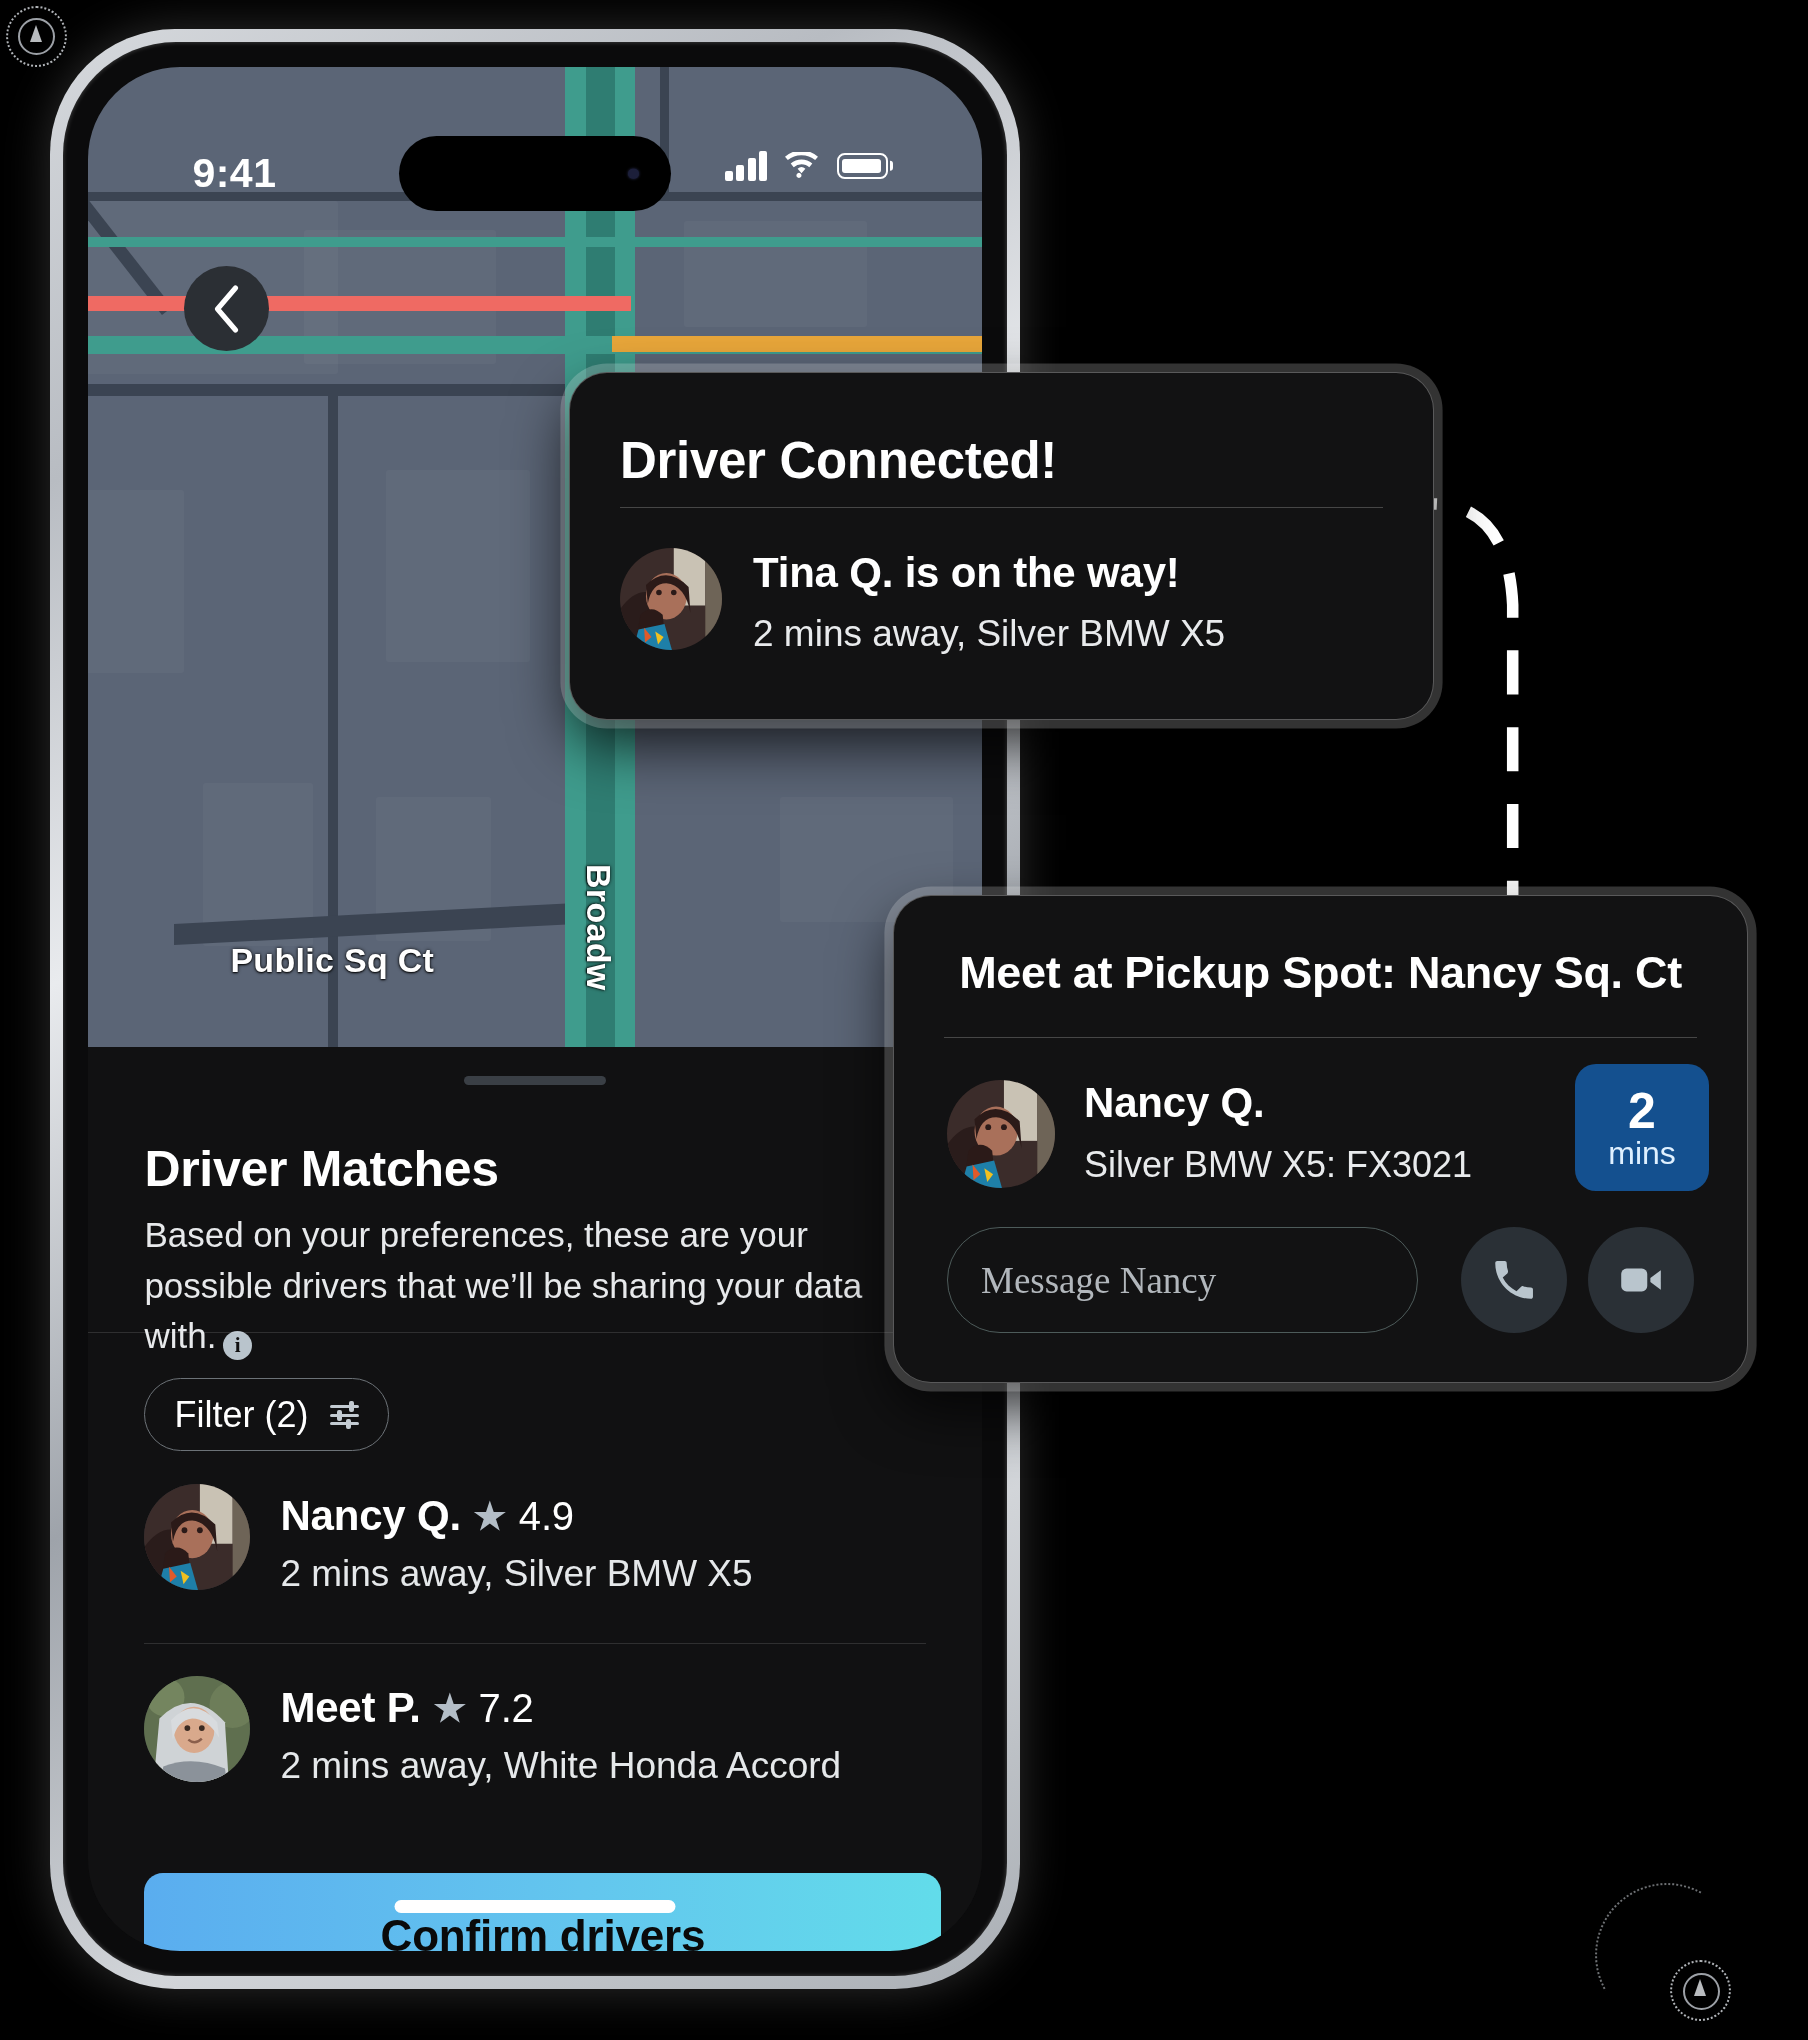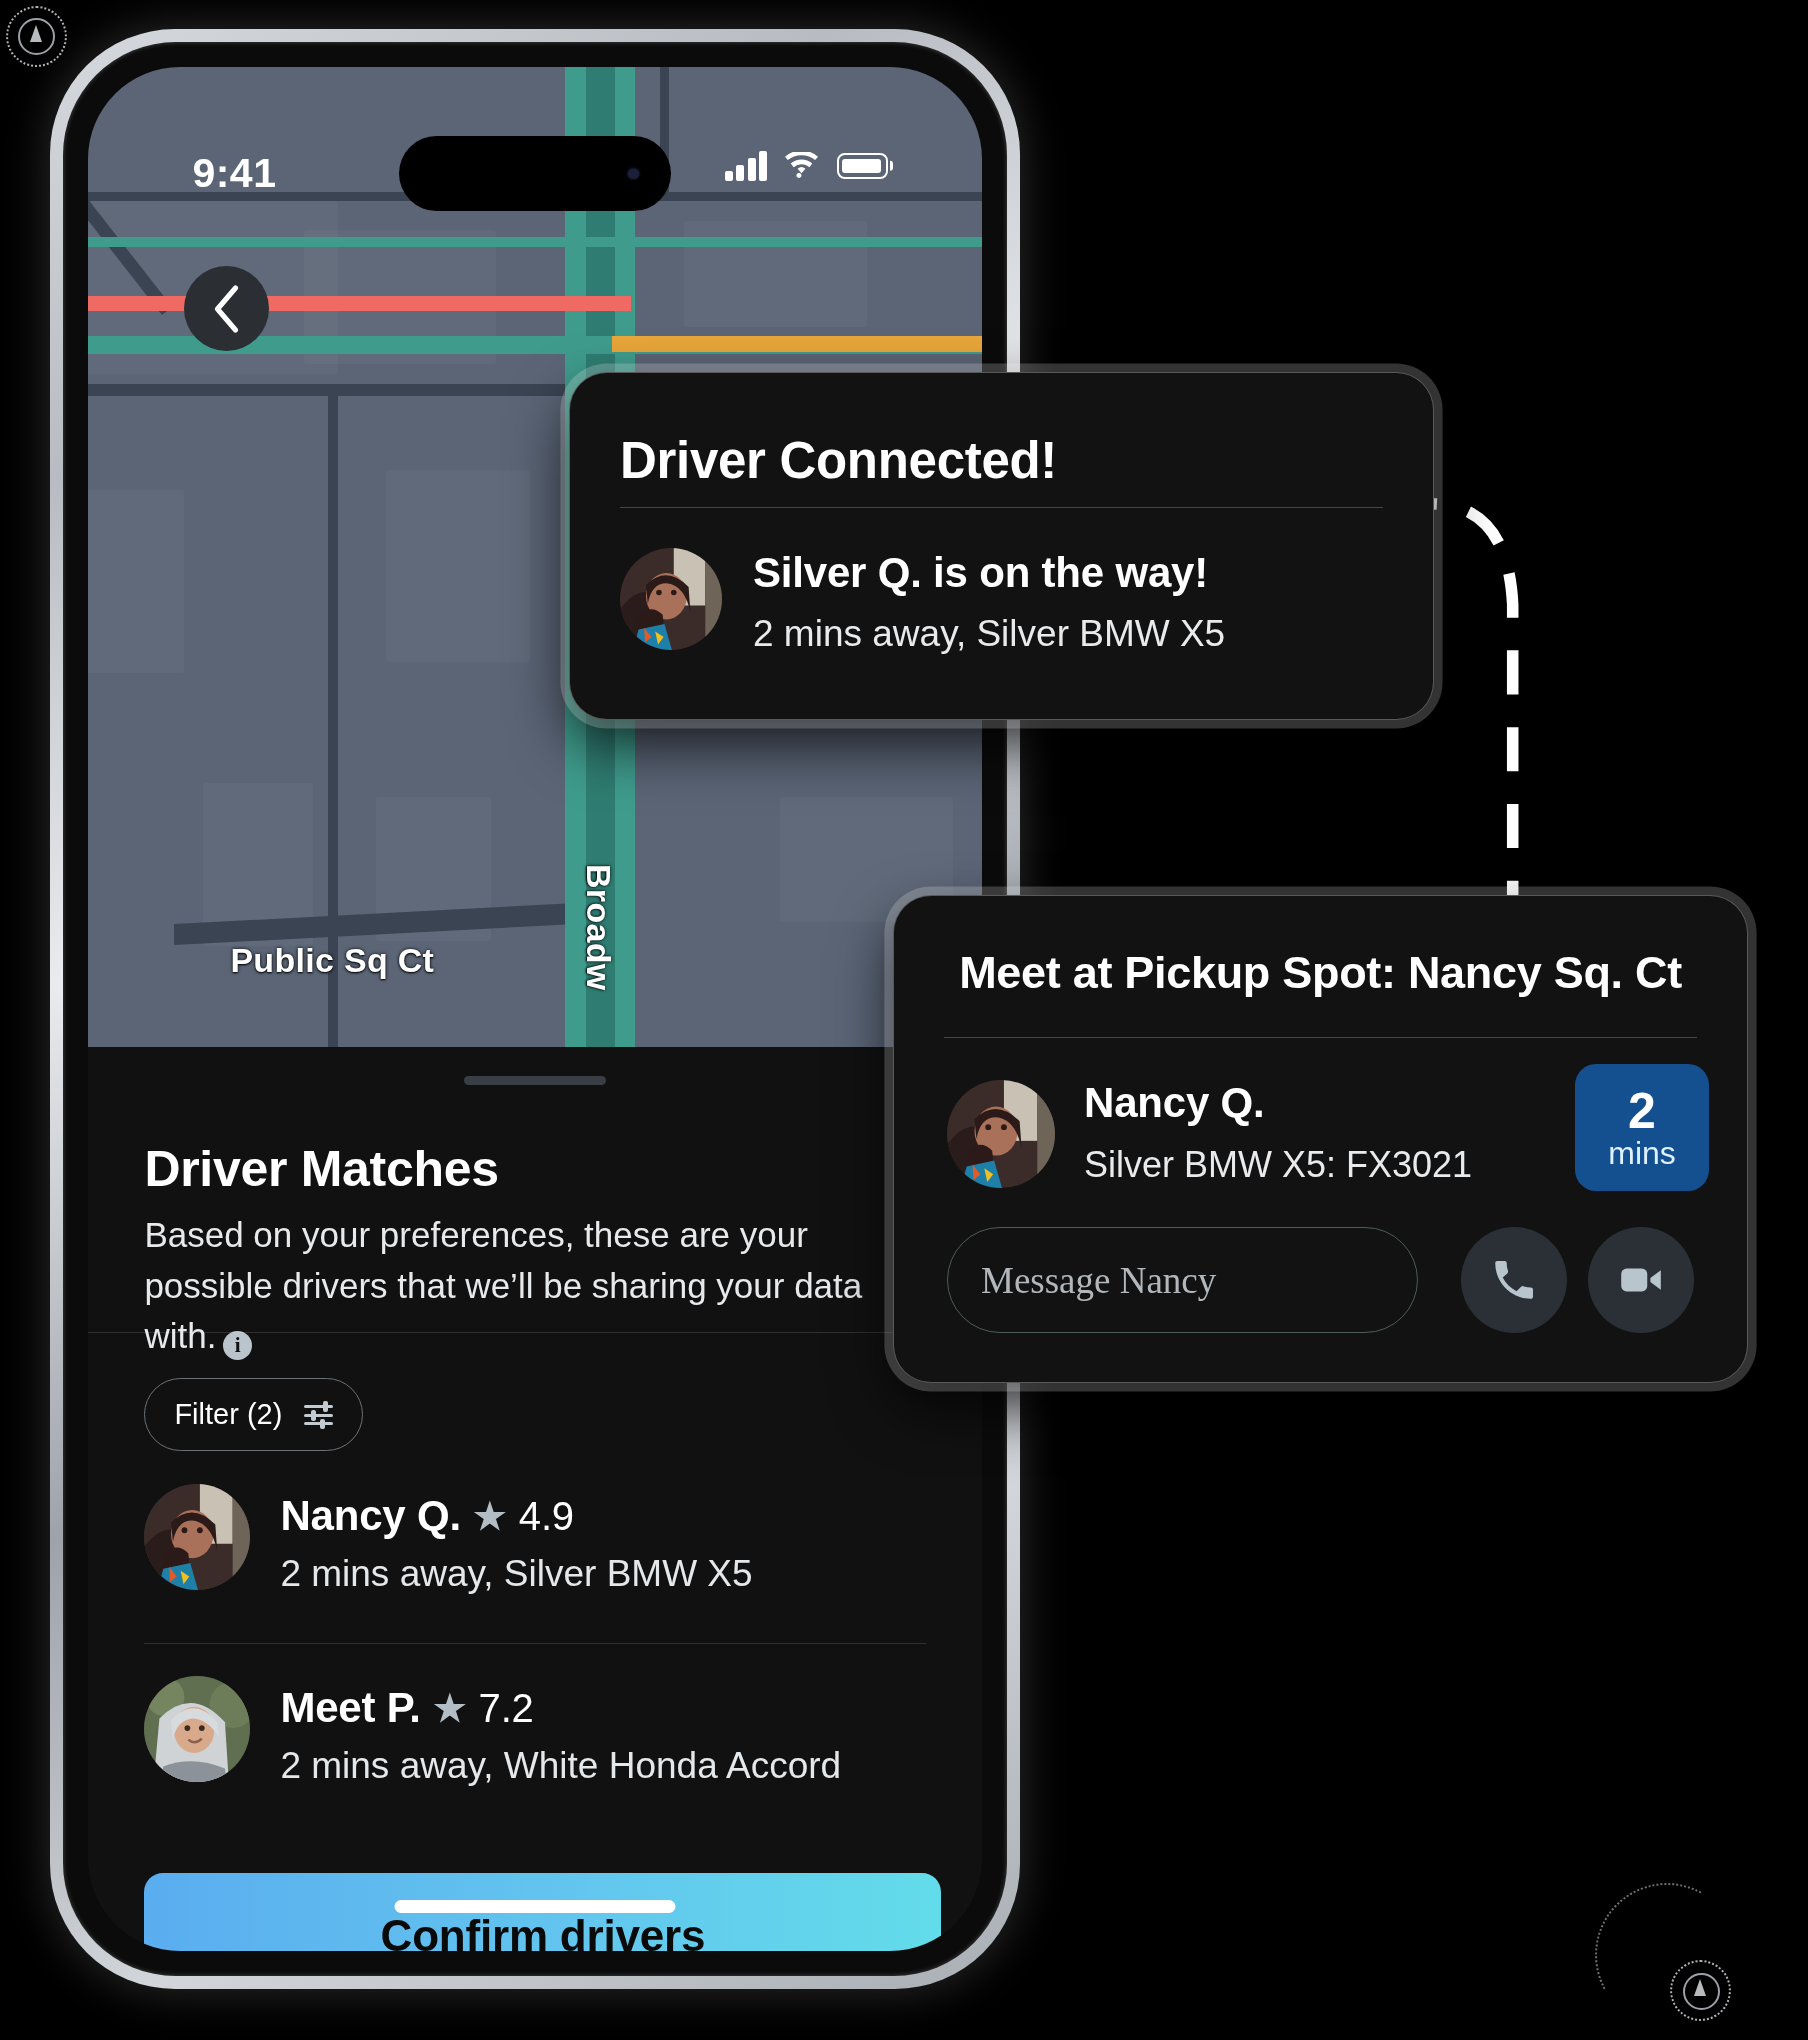--- a/index.html
+++ b/index.html
@@ -134,21 +134,21 @@
     width: 29px; height: 29px; border-radius: 50%; background: #b9c4cc;
     color: #111; font-size: 21px; font-weight: 700; margin-left: 6.7px; cursor: pointer;
     font-family: "Liberation Serif", serif;
   }
   .hairline { position: absolute; left: 0; right: 0; height: 1px; background: rgba(255,255,255,.13); }
   #sheet-div1 { top: 285px; }
   #filter-chip {
     position: absolute; left: 56px; top: 331px; height: 73px; padding: 0 29px;
     display: inline-flex; align-items: center; gap: 22px;
     border: 1.9px solid #6c7277; border-radius: 38px;
-    color: #fff; font-size: 29px; font-weight: 500; cursor: pointer; background: transparent;
+    color: #fff; font-size: 36px; font-weight: 500; cursor: pointer; background: transparent;
   }
   .slider-icon { display:inline-block; width: 29px; height: 25px; position: relative; }
   .slider-icon i { position:absolute; left:0; right:0; height:2.9px; background:#c3cbd2; border-radius:1.9px; }
   .slider-icon i:nth-child(1){top:2.9px} .slider-icon i:nth-child(2){top:11.5px} .slider-icon i:nth-child(3){top:20px}
   .slider-icon b { position:absolute; width:4.8px; height:10.6px; background:#c3cbd2; border-radius:1.9px; }
   .slider-icon b:nth-child(4){ left:19px; top:-1px }
   .slider-icon b:nth-child(5){ left:6.7px; top:7.7px }
   .slider-icon b:nth-child(6){ left:15.4px; top:16.3px }
 
   .driver-row { position: absolute; left: 56px; width: 797px; cursor: pointer; }
@@ -418,21 +418,21 @@
         <ellipse cx="50" cy="52" rx="22" ry="25" fill="#a9705a"></ellipse>
         <path d="M28 40 Q50 18 74 42 L76 70 Q70 40 50 38 Q34 38 30 60Z" fill="#2b1a18"></path>
         <path d="M22 72 Q34 60 46 72 L50 110 L16 110Z" fill="#2b1a18"></path>
         <path d="M20 88 L48 82 L56 110 L14 110Z" fill="#1e7fa8"></path>
         <path d="M26 86 l8 10 l-7 6 z" fill="#e05a2a"></path>
         <path d="M38 90 l9 6 l-6 8 z" fill="#f0c020"></path>
         <circle cx="42" cy="48" r="3" fill="#2b1a18"></circle>
         <circle cx="58" cy="48" r="3" fill="#2b1a18"></circle>
       </svg>
     </div>
-    <div id="connected-head">Silver Q. is on the way!</div>
+    <div id="connected-head">Tina Q. is on the way!</div>
     <div id="connected-sub">2 mins away, Silver BMW X5</div>
   </div>
 
   <div class="float-card" id="card-pickup">
     <div class="card-title" id="pickup-title">Meet at Pickup Spot: Nancy Sq. Ct</div>
     <div class="card-div" id="pickup-div"></div>
 
     <div id="pickup-avatar">
       <svg viewBox="0 0 110 110" width="108" height="108">
         <rect width="110" height="110" fill="#3b2c2a"></rect>

